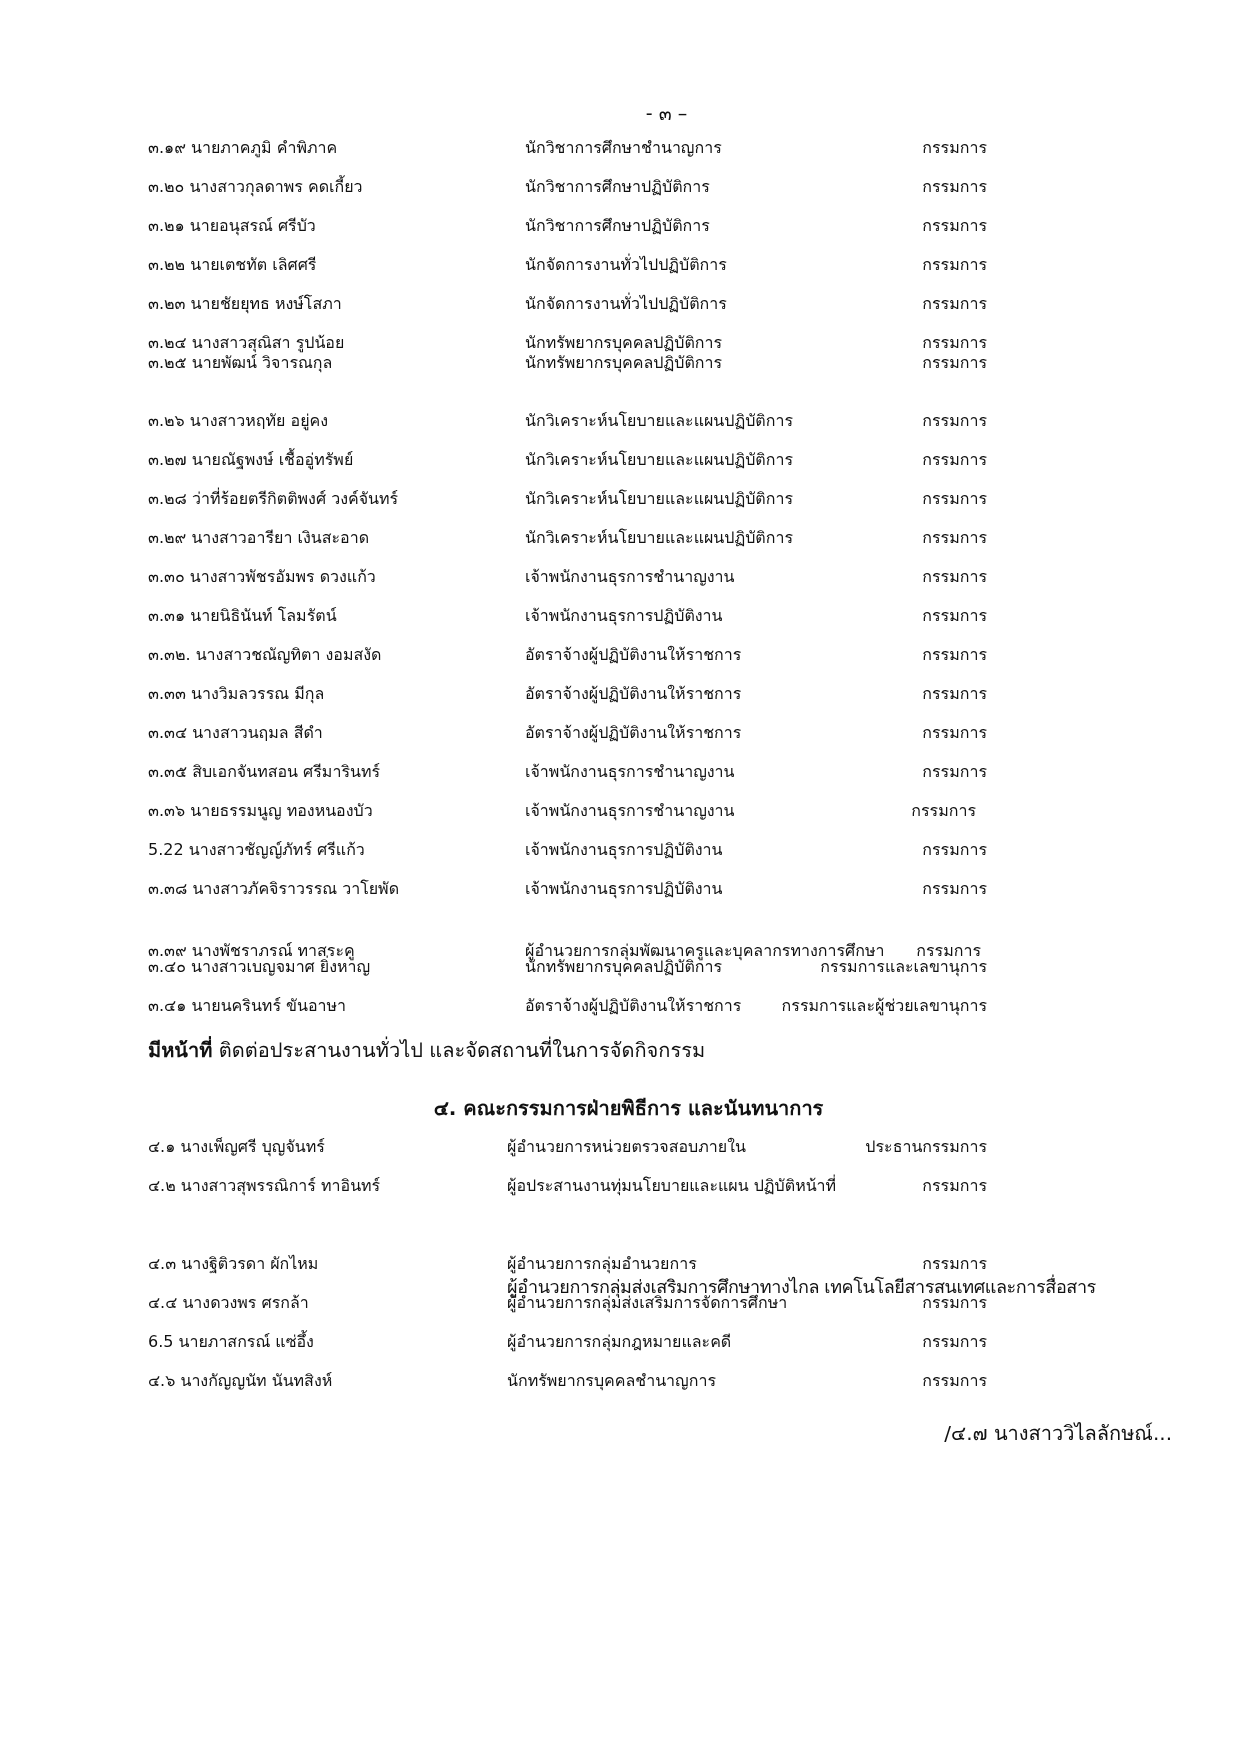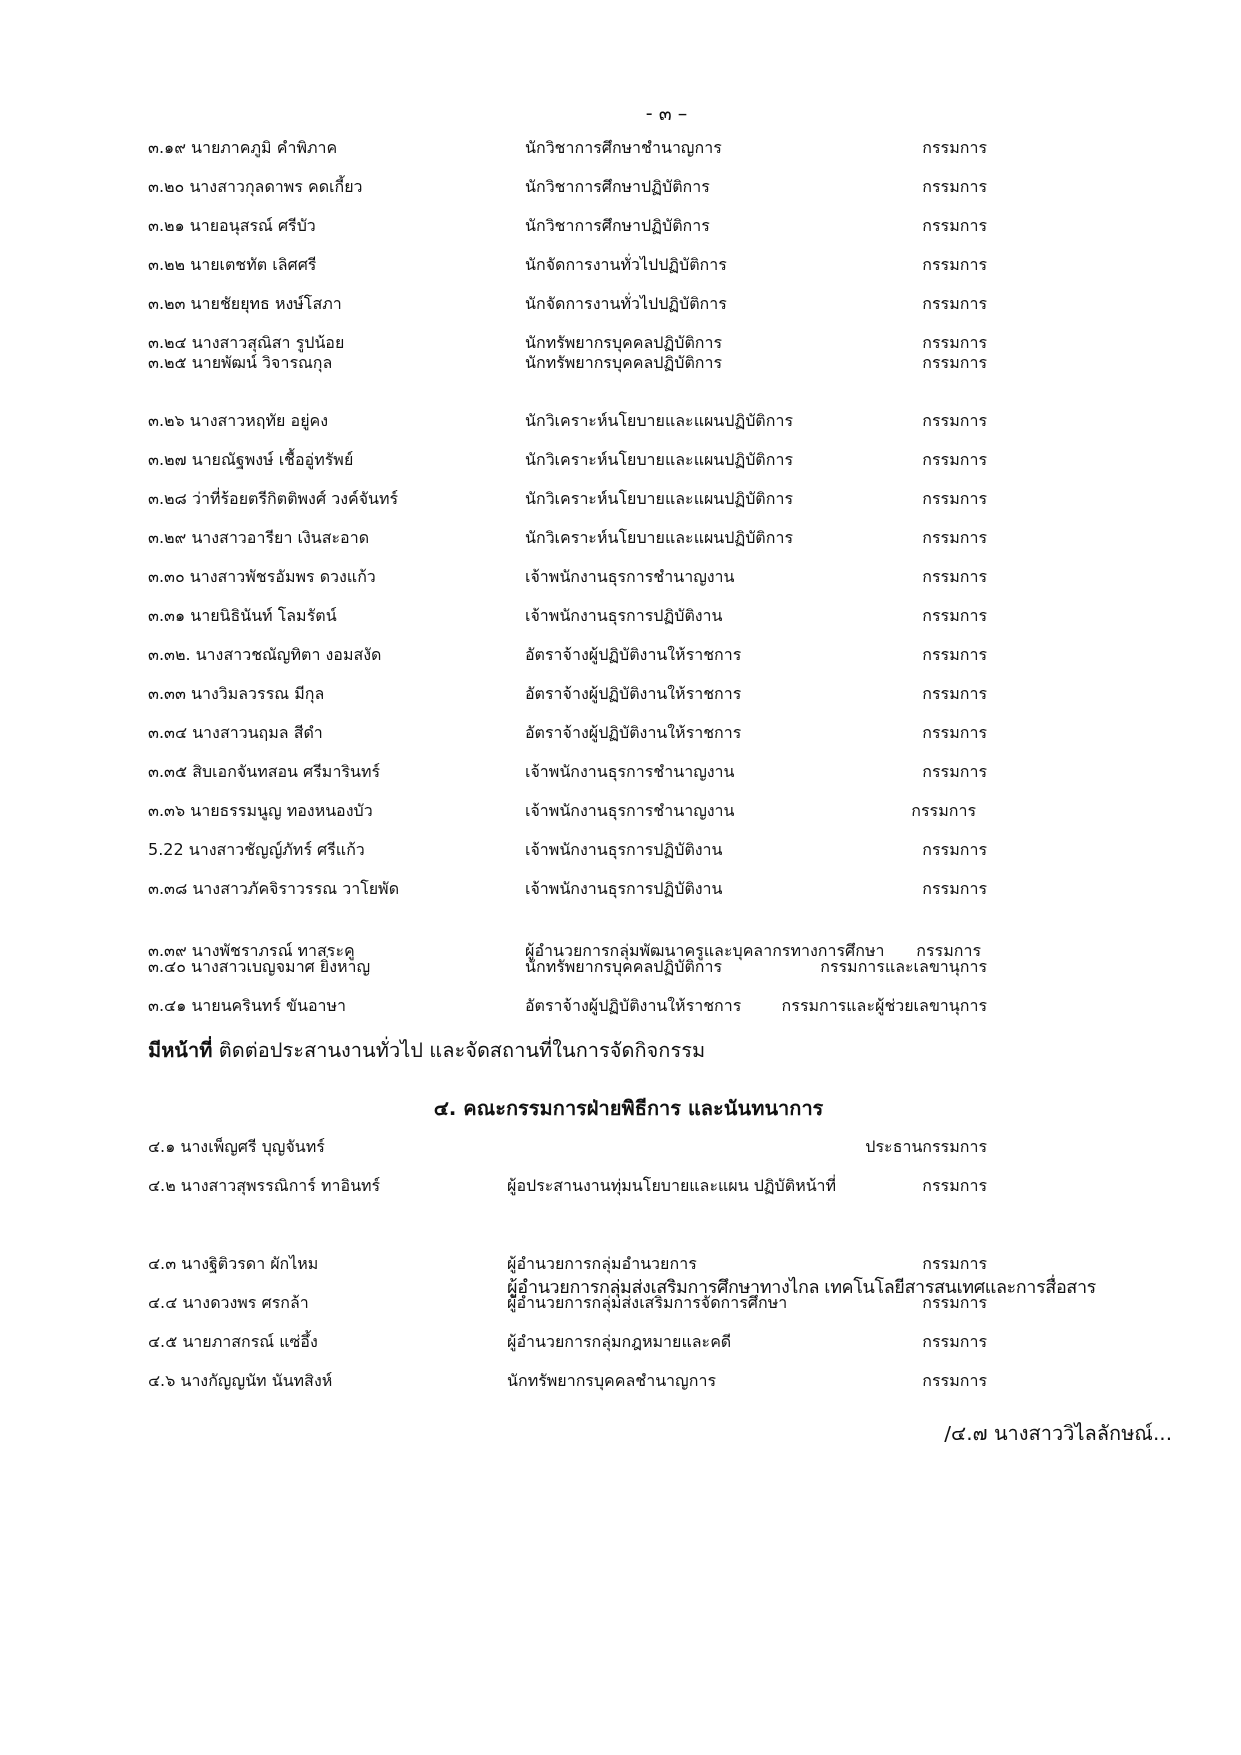--- a/index.html
+++ b/index.html
@@ -214,40 +214,41 @@
 
 <div class="duty" style="top:1035px">
   <b>มีหน้าที่</b><span> ติดต่อประสานงานทั่วไป และจัดสถานที่ในการจัดกิจกรรม</span>
 </div>
 
 <div class="section-title" style="top:1093px">๔. คณะกรรมการฝ่ายพิธีการ และนันทนาการ</div>
 
 <div>
   <div class="row s4" style="top:1132px">
     <span class="name">๔.๑ นางเพ็ญศรี  บุญจันทร์</span>
+    <span class="pos">ผู้อำนวยการหน่วยตรวจสอบภายใน</span>
     <span class="role">ประธานกรรมการ</span>
   </div>
   <div class="row s4" style="top:1171px">
     <span class="name">๔.๒ นางสาวสุพรรณิการ์ ทาอินทร์</span>
     <span class="pos">ผู้อประสานงานทุ่มนโยบายและแผน ปฏิบัติหน้าที่</span>
     <span class="role">กรรมการ</span>
   </div>
   <div class="extra-line" style="top:1272px">ผู้อำนวยการกลุ่มส่งเสริมการศึกษาทางไกล เทคโนโลยีสารสนเทศและการสื่อสาร</div>
   <div class="row s4" style="top:1249px">
     <span class="name">๔.๓ นางฐิติวรดา ผักไหม</span>
     <span class="pos">ผู้อำนวยการกลุ่มอำนวยการ</span>
     <span class="role">กรรมการ</span>
   </div>
   <div class="row s4" style="top:1288px">
     <span class="name">๔.๔ นางดวงพร  ศรกล้า</span>
     <span class="pos">ผู้อำนวยการกลุ่มส่งเสริมการจัดการศึกษา</span>
     <span class="role">กรรมการ</span>
   </div>
   <div class="row s4" style="top:1327px">
-    <span class="name">๔.๕ นายภาสกรณ์ แซ่อึ้ง</span>
+    <span class="name">6.5 นายภาสกรณ์ แซ่อึ้ง</span>
     <span class="pos">ผู้อำนวยการกลุ่มกฎหมายและคดี</span>
     <span class="role">กรรมการ</span>
   </div>
   <div class="row s4" style="top:1366px">
     <span class="name">๔.๖ นางกัญญนัท นันทสิงห์</span>
     <span class="pos">นักทรัพยากรบุคคลชำนาญการ</span>
     <span class="role">กรรมการ</span>
   </div>
 </div>
 

